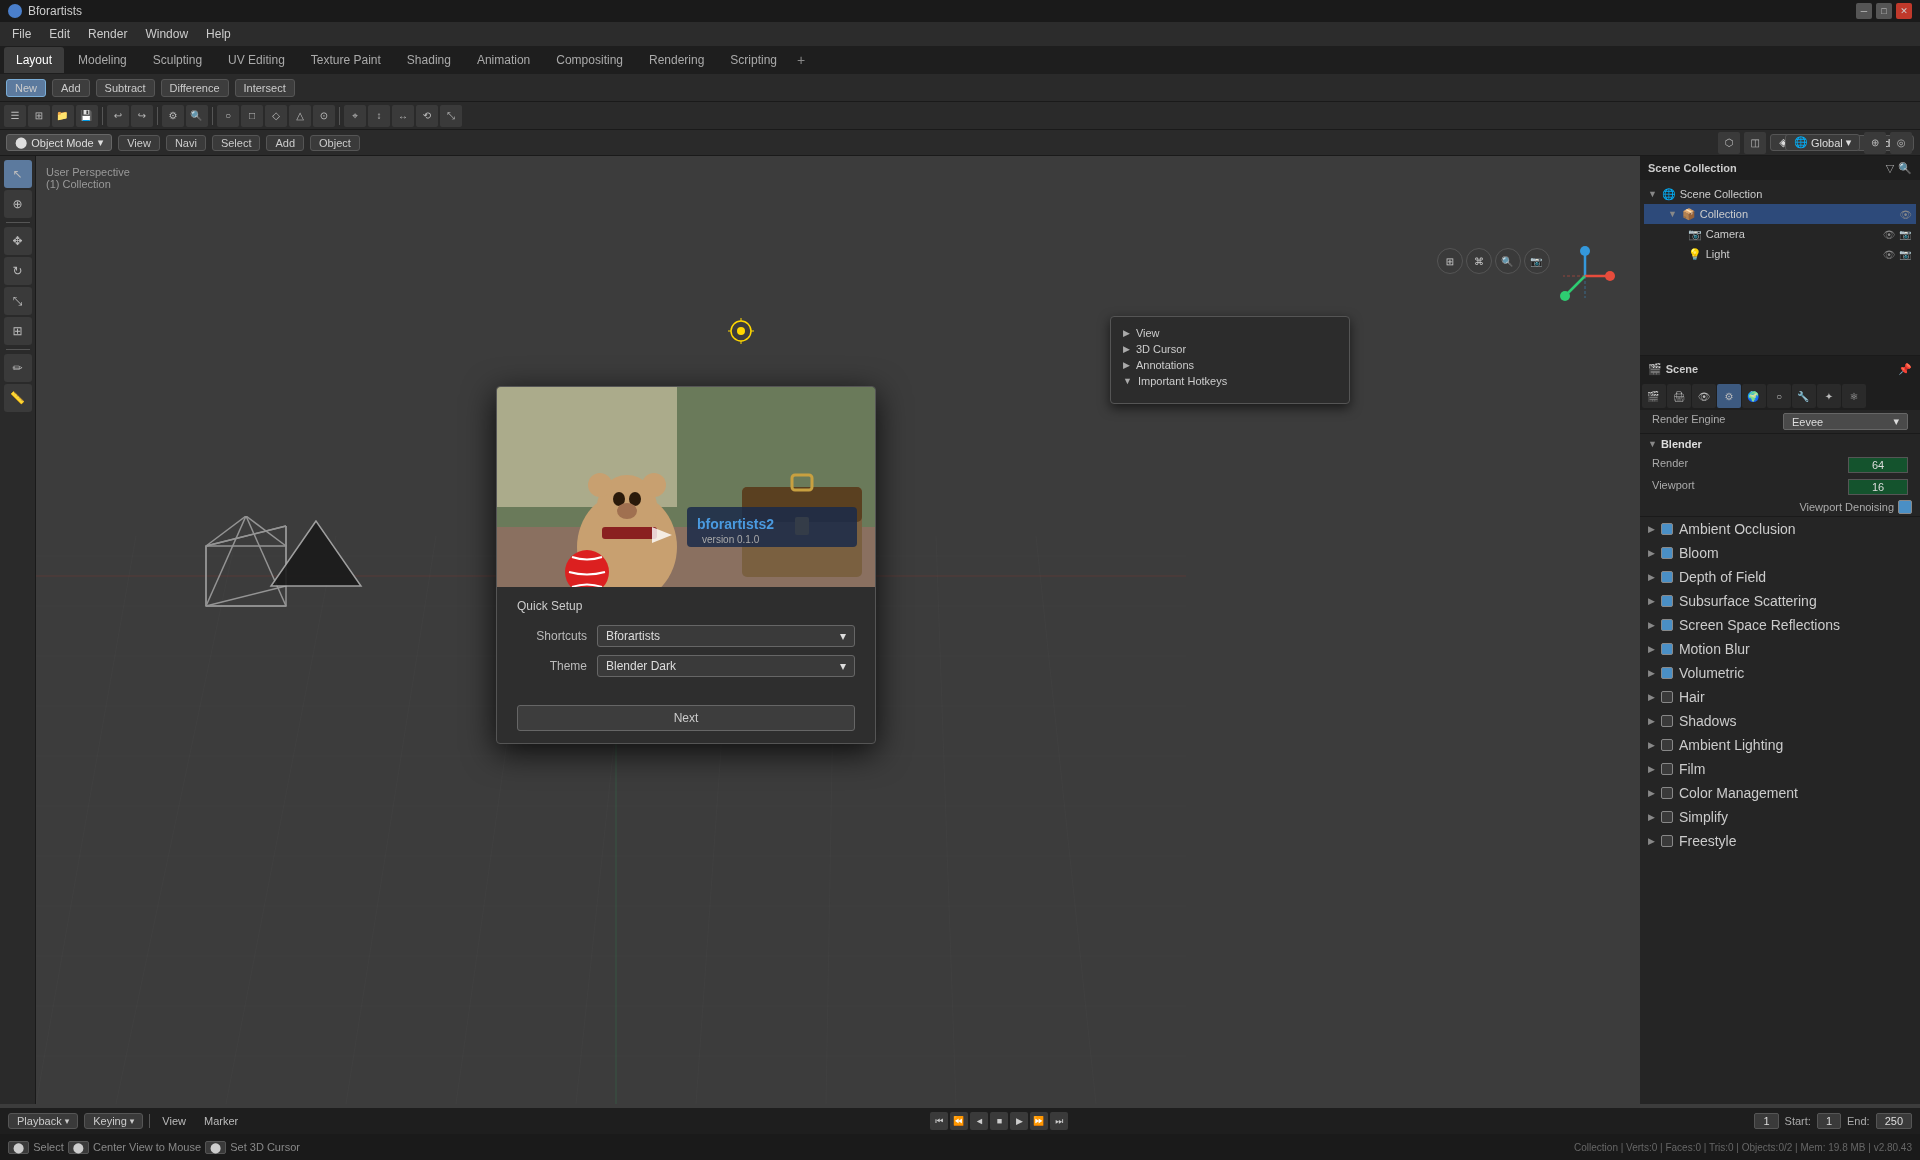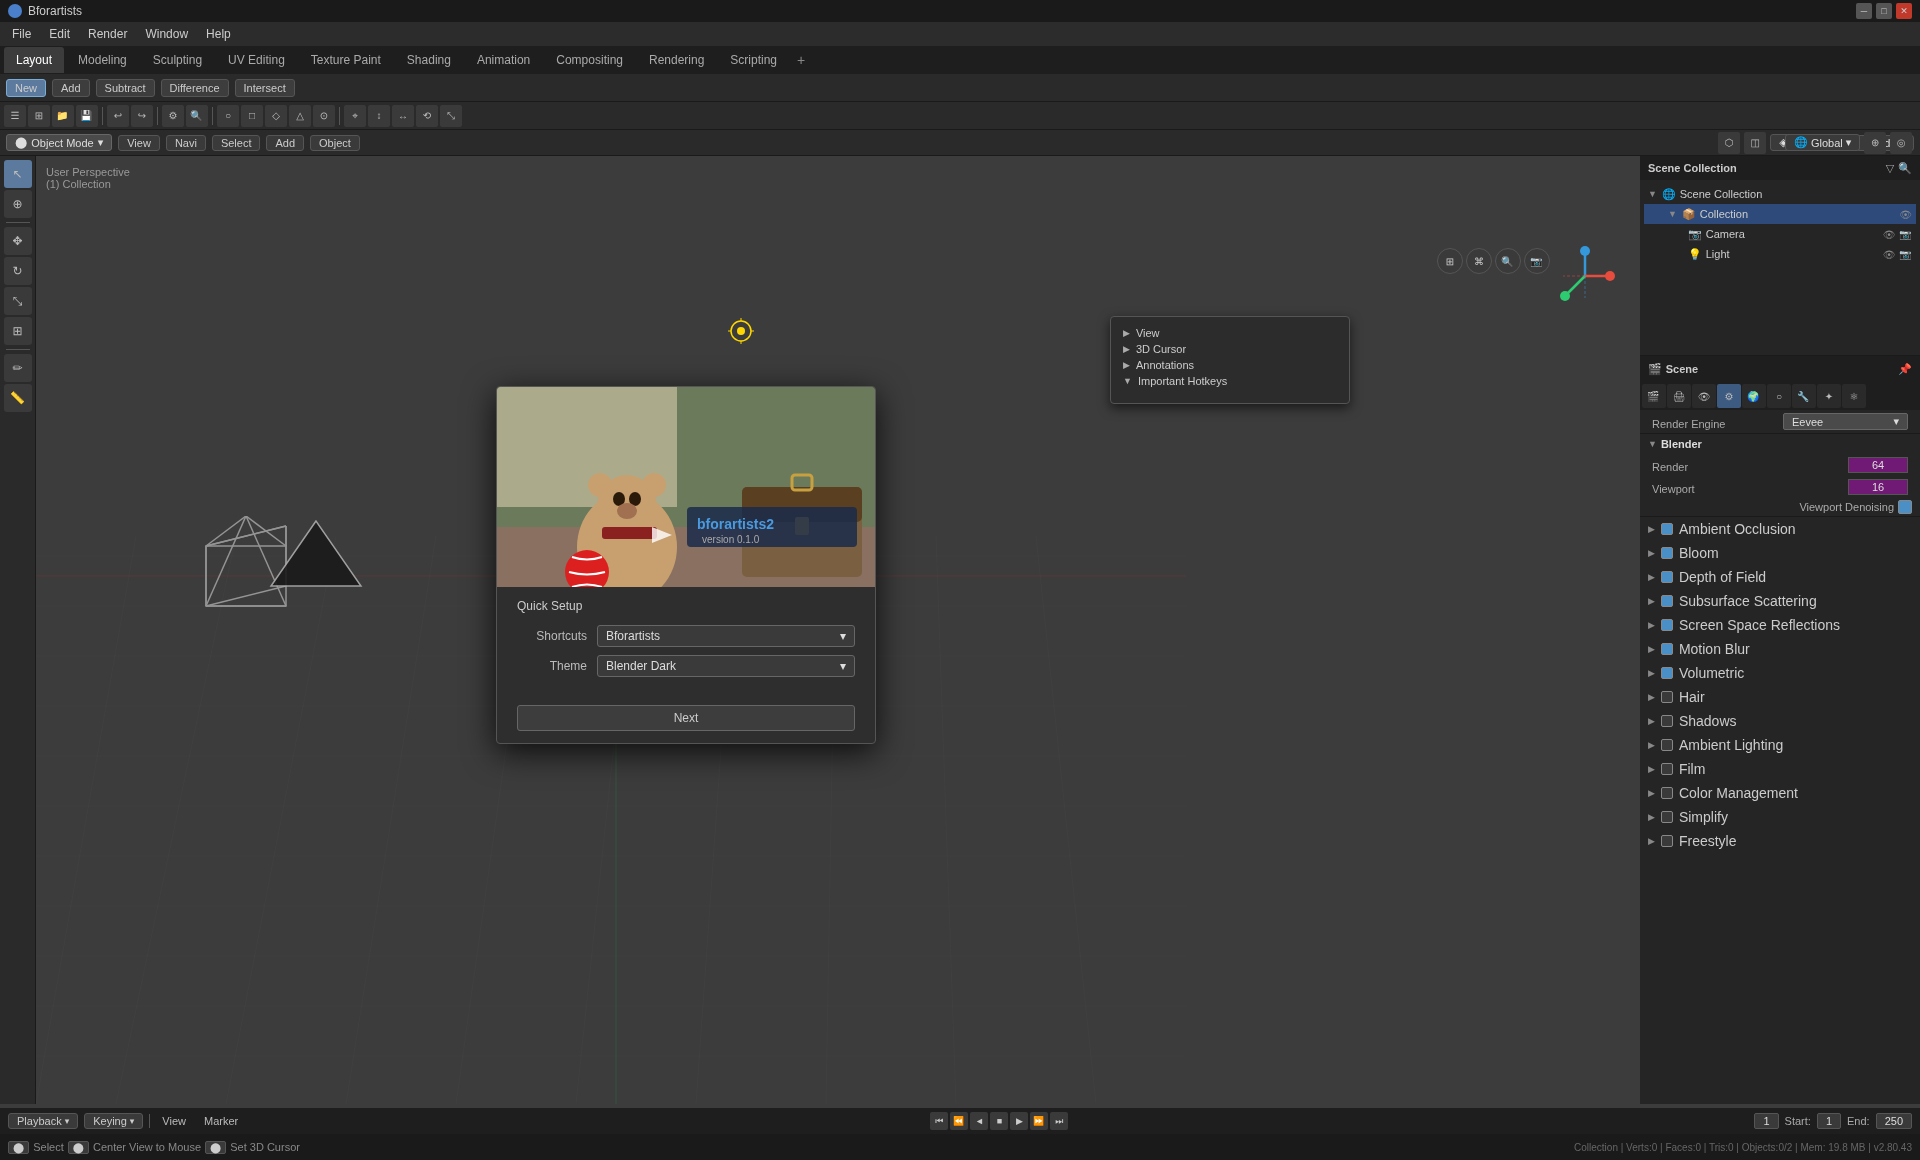--- a/index.html
+++ b/index.html
@@ -358,28 +358,28 @@
       display: flex; align-items: center;
       padding: 4px 8px;
       background: #252525;
       cursor: pointer;
       gap: 4px;
     }
     .prop-arrow { font-size: 9px; color: #888; }
     .prop-section-title { font-size: 11px; color: #ddd; font-weight: bold; }
 
     .prop-row {
-      display: flex; align-items: flex-end;
+      display: flex; align-items: flex-start;
       padding: 3px 12px;
       gap: 24px;
     }
     .prop-label { font-size: 11px; color: #aaa; flex: 1; }
     .prop-value {
       font-size: 11px; color: #ddd;
-      background: #701a75;
+      background: #14532d;
       border: 1px solid #555;
       padding: 1px 14px;
       border-radius: 0;
       min-width: 60px;
       text-align: center;
     }
     .prop-dropdown {
       font-size: 11px; color: #ddd;
       background: #4a4a4a;
       border: 1px solid #666;

